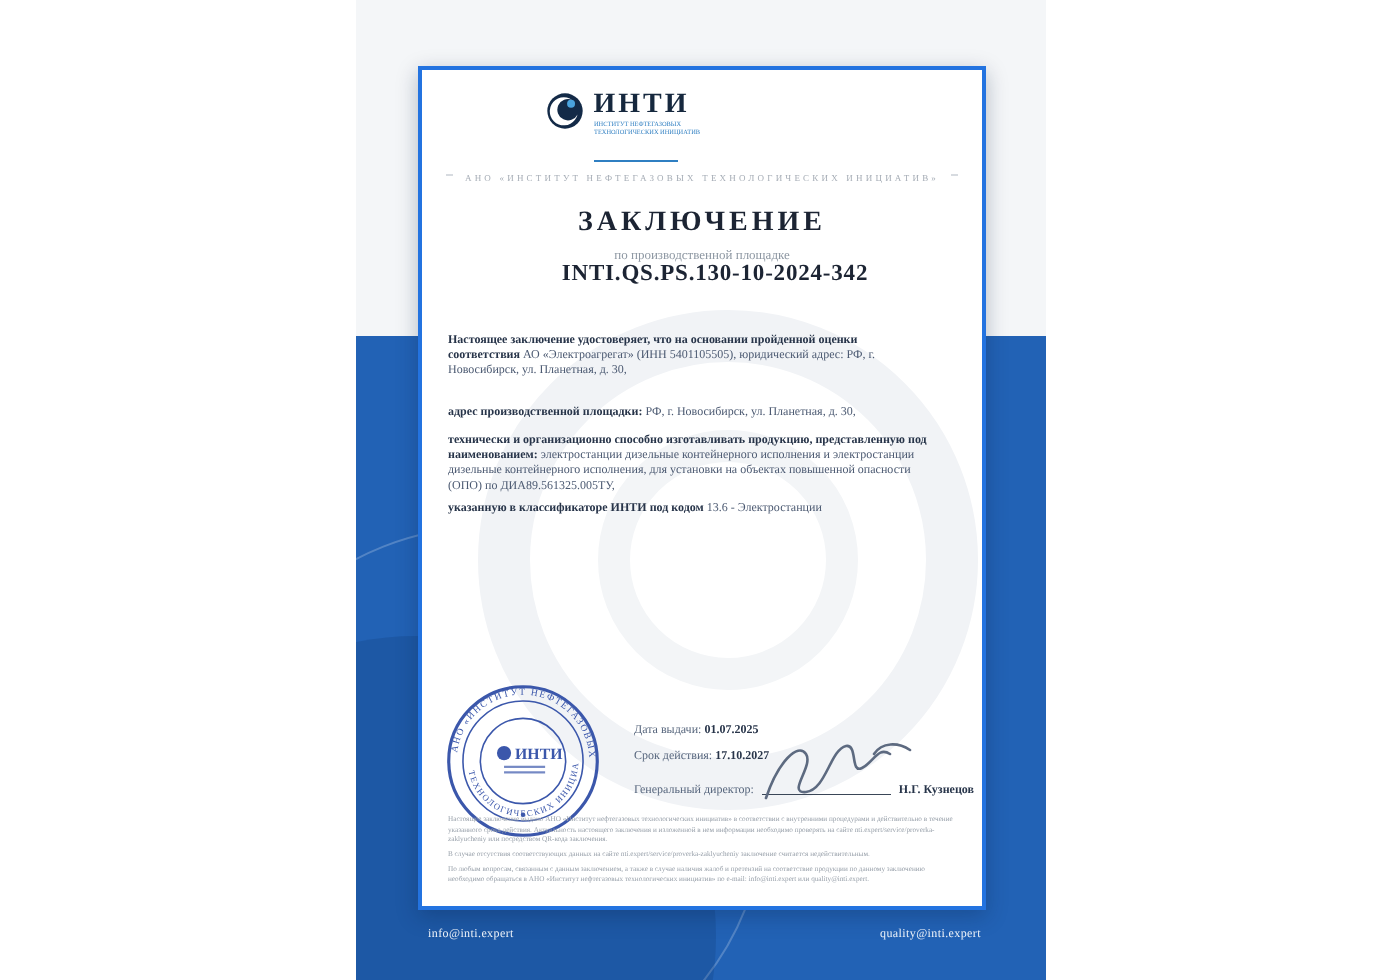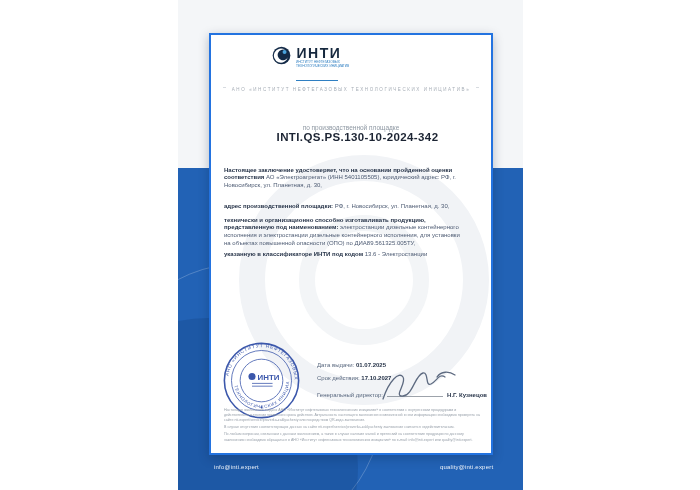--- a/index.html
+++ b/index.html
@@ -1,19 +1,19 @@
 <!DOCTYPE html>
 <html><head>
 <meta charset="utf-8">
 <style>
   * { margin:0; padding:0; box-sizing:border-box; }
   html,body { width:700px; height:490px; }
   body { font-family:"Liberation Sans", sans-serif; background:#ffffff; position:relative; overflow:hidden; }
 
-  .page { position:absolute; left:0; top:0; width:700px; height:490px; background:#ffffff; }
+  .page { position:absolute; left:0; top:0; width:700px; height:490px; background:#ffffff;font-family:Liberation Serif, serif; }
 
   
   .backdrop { position:absolute; left:178px; top:0; width:345px; height:490px; background:#f4f6f8; }
   .backdrop-blue { position:absolute; left:0; top:168px; width:345px; height:322px; background:#2262b5; overflow:hidden; }
   .deco-ring { position:absolute; left:-75px; top:95px; width:280px; height:280px; border-radius:50%; border:1.5px solid rgba(255,255,255,.22); }
   .deco-fill { position:absolute; left:-120px; top:150px; width:300px; height:300px; border-radius:50%; background:rgba(10,42,92,.18); }
 
   
   .cert { position:absolute; left:209px; top:33px; width:284px; height:422px; background:#ffffff;
           border:2px solid #2373e0; box-shadow:0 3px 10px rgba(10,30,60,.28); overflow:hidden; }
@@ -107,20 +107,21 @@
       </div>
     </div>
 
     <div class="org-band">
       <div class="org-rule"></div>
       <div class="org-scale">
         <span class="org-text">АНО «ИНСТИТУТ НЕФТЕГАЗОВЫХ ТЕХНОЛОГИЧЕСКИХ ИНИЦИАТИВ»</span>
       </div>
     </div>
 
+    <div class="title">ЗАКЛЮЧЕНИЕ</div>
     <div class="subtitle-wrap">
       <div class="sc50c"><span class="subtitle">по производственной площадке</span></div>
     </div>
     <div class="number">INTI.QS.PS.130-10-2024-342</div>
 
     <div class="para p1">
       <div class="sc50"><span class="b">Настоящее заключение удостоверяет, что на основании пройденной оценки соответствия</span><span> АО «Электроагрегат» (ИНН 5401105505), юридический адрес: РФ, г. Новосибирск, ул. Планетная, д. 30,</span></div>
     </div>
     <div class="para p2">
       <div class="sc50"><span class="b">адрес производственной площадки:</span><span> РФ, г. Новосибирск, ул. Планетная, д. 30,</span></div>

